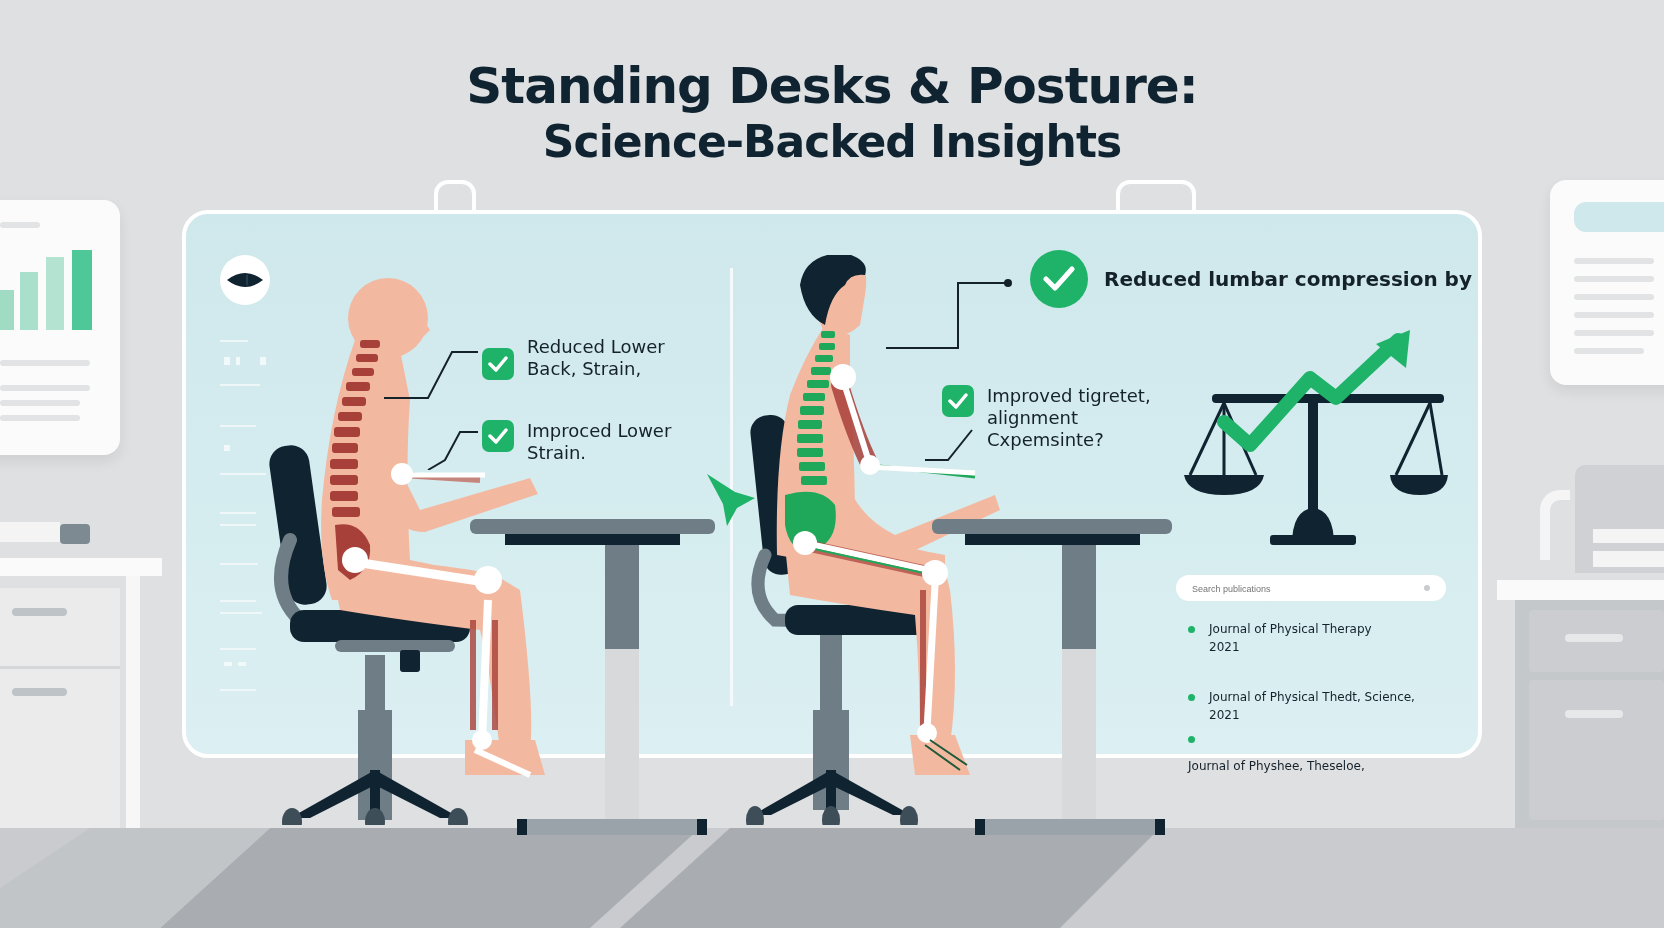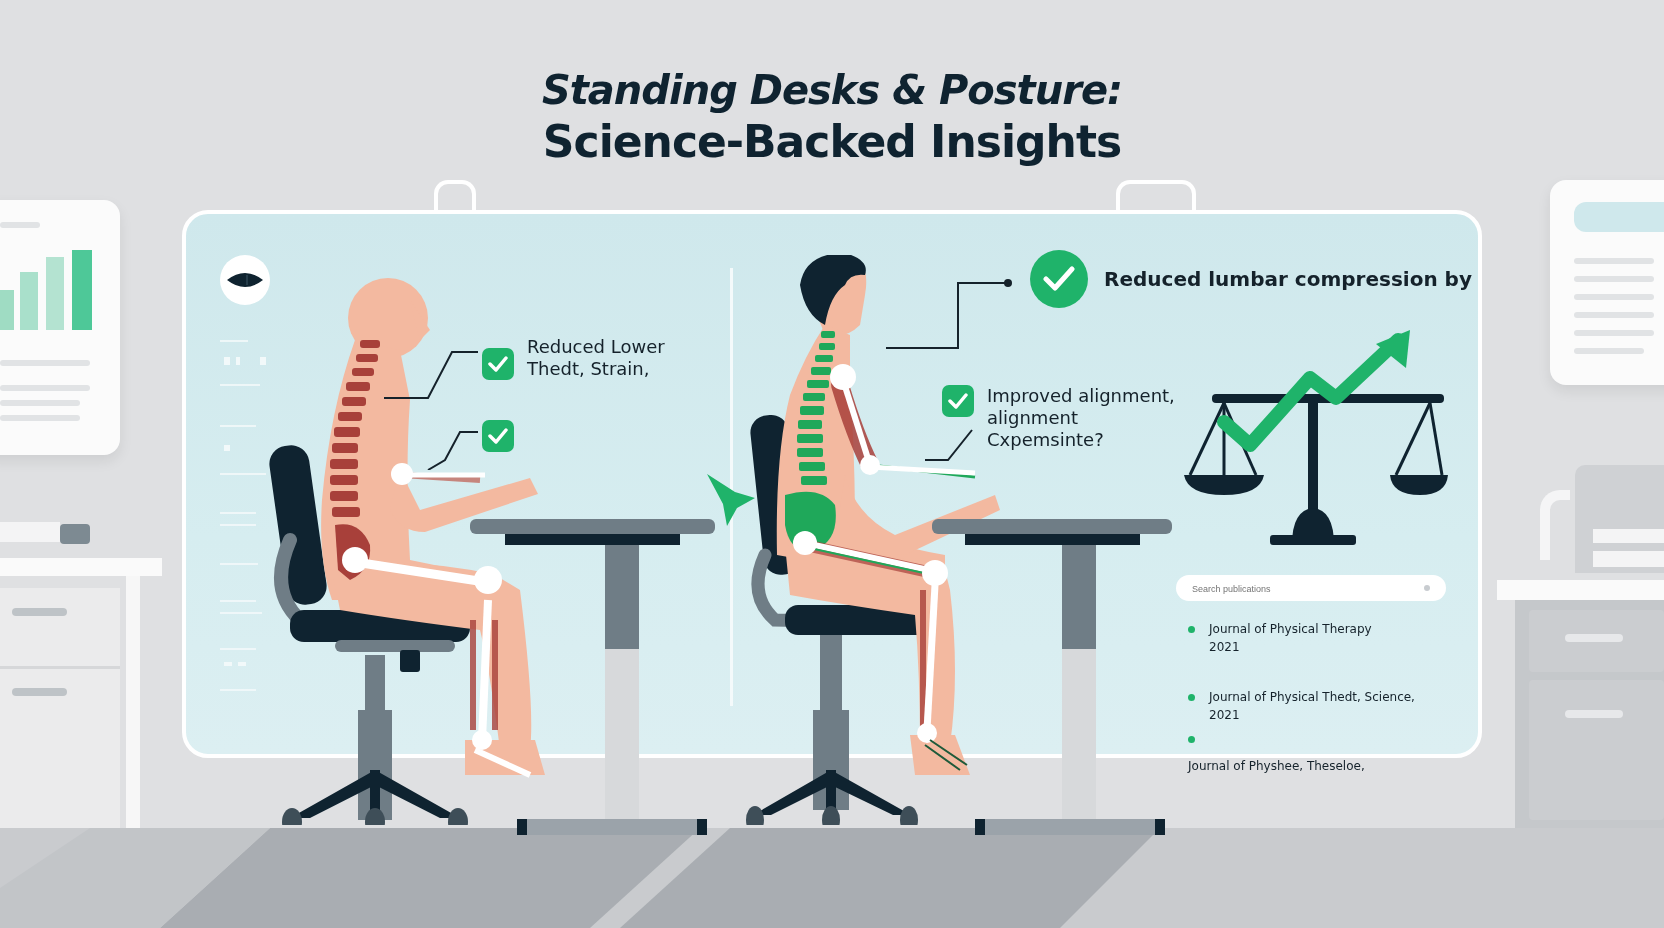--- a/index.html
+++ b/index.html
@@ -1,19 +1,19 @@
 <!DOCTYPE html>
 <html><head>
 <meta charset="utf-8">
 <style>
   html,body{margin:0;padding:0;}
   body{width:1664px;height:928px;overflow:hidden;position:relative;background:#dfe0e2;font-family:"Liberation Sans",sans-serif;}
   .abs{position:absolute;}
   .title{left:0;width:1664px;text-align:center;color:#0f2330;font-weight:700;font-family:"DejaVu Sans",sans-serif;letter-spacing:-1px;}
-  .t1{top:67px;font-size:40px;font-style:italic;}
+  .t1{top:57px;font-size:50px;}
   .t2{top:116px;font-size:44px;}
   .floor{left:0;top:828px;width:1664px;height:100px;background:#c9cbce;}
   .panel{left:182px;top:210px;width:1300px;height:548px;border-radius:26px;background:linear-gradient(180deg,#cfe8ec 0%,#d6edf0 60%,#dceff2 100%);border:4px solid #ffffff;box-sizing:border-box;}
   .hanger{width:42px;height:30px;border:4px solid #fff;border-bottom:none;border-radius:14px 14px 0 0;box-sizing:border-box;}
   .callout{font-size:18px;color:#15222b;line-height:22px;font-family:"DejaVu Sans",sans-serif;}
   .check-sq{width:32px;height:32px;border-radius:7px;background:#1fb36a;display:flex;align-items:center;justify-content:center;}
   .check-circle{width:58px;height:58px;border-radius:50%;background:#1fb36a;display:flex;align-items:center;justify-content:center;}
   .ref{font-size:12px;color:#15222b;line-height:18px;font-family:"DejaVu Sans",sans-serif;}
   .dot{width:7px;height:7px;border-radius:50%;background:#1fb36a;}
   .bgcard{background:#fbfbfb;border-radius:16px;box-shadow:0 6px 14px rgba(0,0,0,0.08);}
@@ -179,28 +179,32 @@
   <polyline points="48,120 65,110 80,82 98,82" fill="none" stroke="#15222b" stroke-width="2"></polyline>
 </svg>
 <div class="abs" style="left:482px;top:336px;display:flex;gap:13px;align-items:flex-end;">
   <div class="check-sq">
       <svg width="20" height="16">
         <polyline points="2,8 8,14 18,2" fill="none" stroke="#fff" stroke-width="3.5" stroke-linecap="round" stroke-linejoin="round"></polyline>
       </svg>
     </div>
   <div class="callout">
       <div>Reduced Lower</div>
-      <div>Thedt, Strain,</div>
+      <div>Back, Strain,</div>
     </div>
 </div>
 <div class="abs" style="left:482px;top:420px;display:flex;gap:13px;align-items:flex-start;">
   <div class="check-sq">
       <svg width="20" height="16">
         <polyline points="2,8 8,14 18,2" fill="none" stroke="#fff" stroke-width="3.5" stroke-linecap="round" stroke-linejoin="round"></polyline>
       </svg>
+    </div>
+  <div class="callout">
+      <div>Improced Lower</div>
+      <div>Strain.</div>
     </div>
 </div>
 
 <svg class="abs" style="left:745px;top:255px" width="430" height="570">
 
   <rect x="12" y="160" width="38" height="160" rx="17" fill="#0f2330" transform="rotate(-6 30 240)"></rect>
   <path d="M20,300 Q2,340 30,365 L80,366" fill="none" stroke="#6f7d86" stroke-width="13" stroke-linecap="round"></path>
   <rect x="40" y="350" width="150" height="30" rx="13" fill="#0f2330"></rect>
   <rect x="75" y="380" width="22" height="130" fill="#6f7d86"></rect>
   <rect x="68" y="455" width="36" height="100" fill="#6f7d86"></rect>
@@ -274,21 +278,21 @@
   </div>
 </div>
 
 <div class="abs" style="left:942px;top:385px;display:flex;gap:13px;align-items:flex-start;">
   <div class="check-sq">
       <svg width="20" height="16">
         <polyline points="2,8 8,14 18,2" fill="none" stroke="#fff" stroke-width="3.5" stroke-linecap="round" stroke-linejoin="round"></polyline>
       </svg>
     </div>
   <div class="callout">
-    <div>Improved alignment,</div>
+    <div>Improved tigretet,</div>
     <div>alignment</div>
     <div>Cxpemsinte?</div>
   </div>
 </div>
 
 <svg class="abs" style="left:1180px;top:330px" width="270" height="220">
   <rect x="32" y="64" width="232" height="9" rx="4" fill="#0f2330"></rect>
   <rect x="128" y="64" width="10" height="120" fill="#0f2330"></rect>
   <path d="M112,215 Q112,180 133,178 Q154,180 154,215Z" fill="#0f2330"></path>
   <rect x="90" y="205" width="86" height="10" rx="3" fill="#0f2330"></rect>

